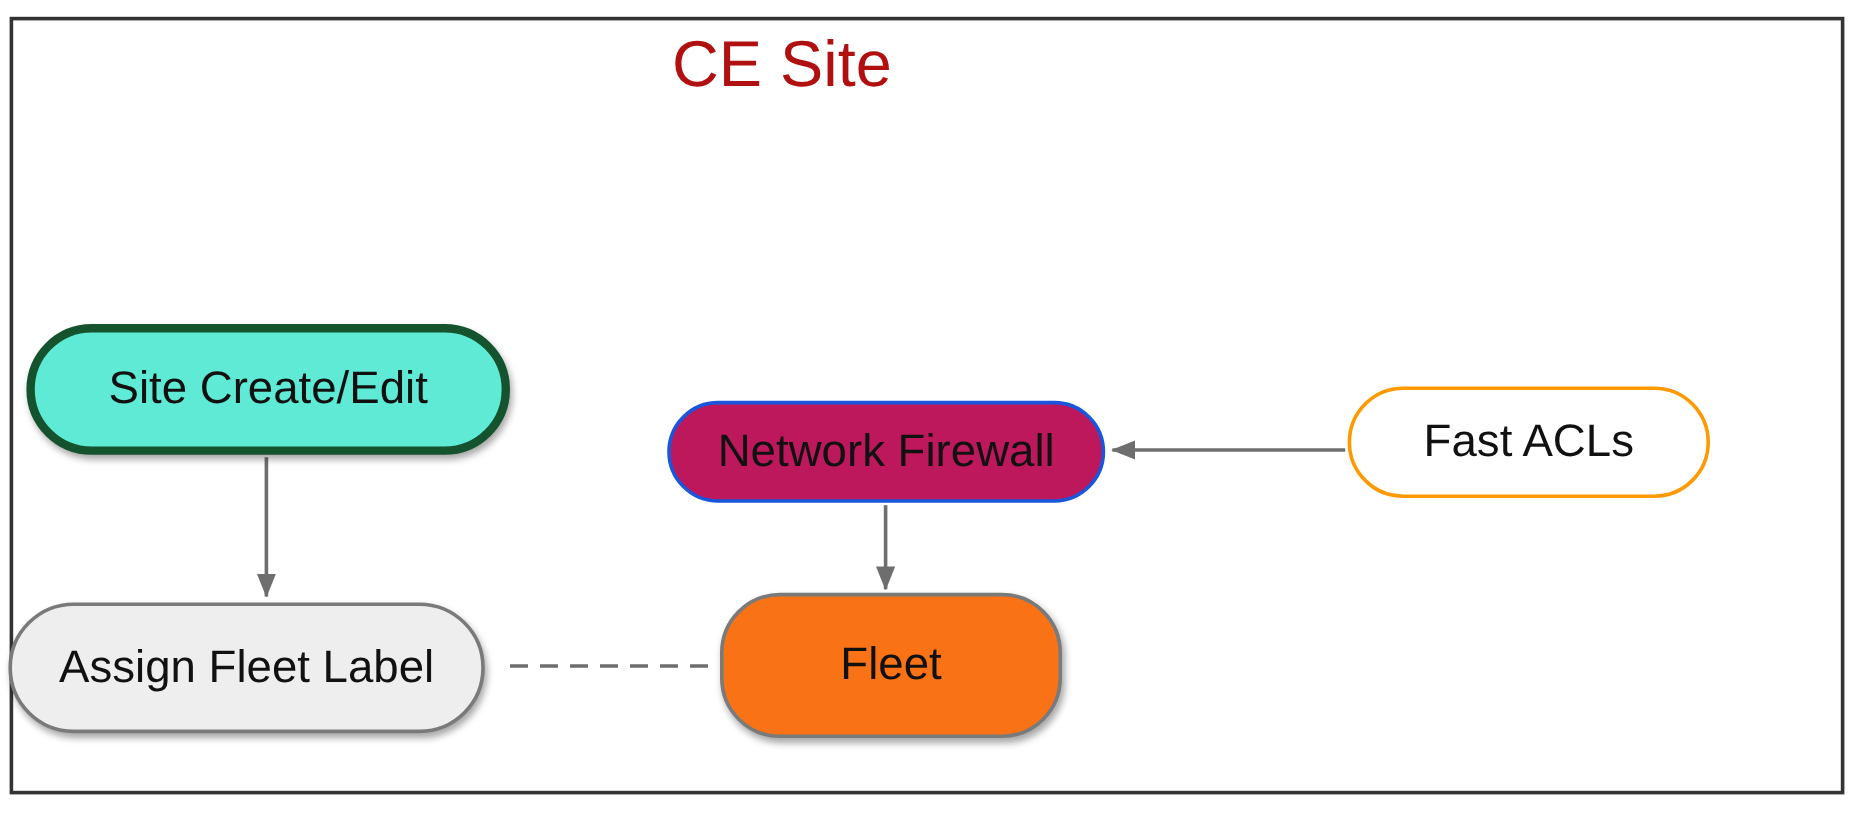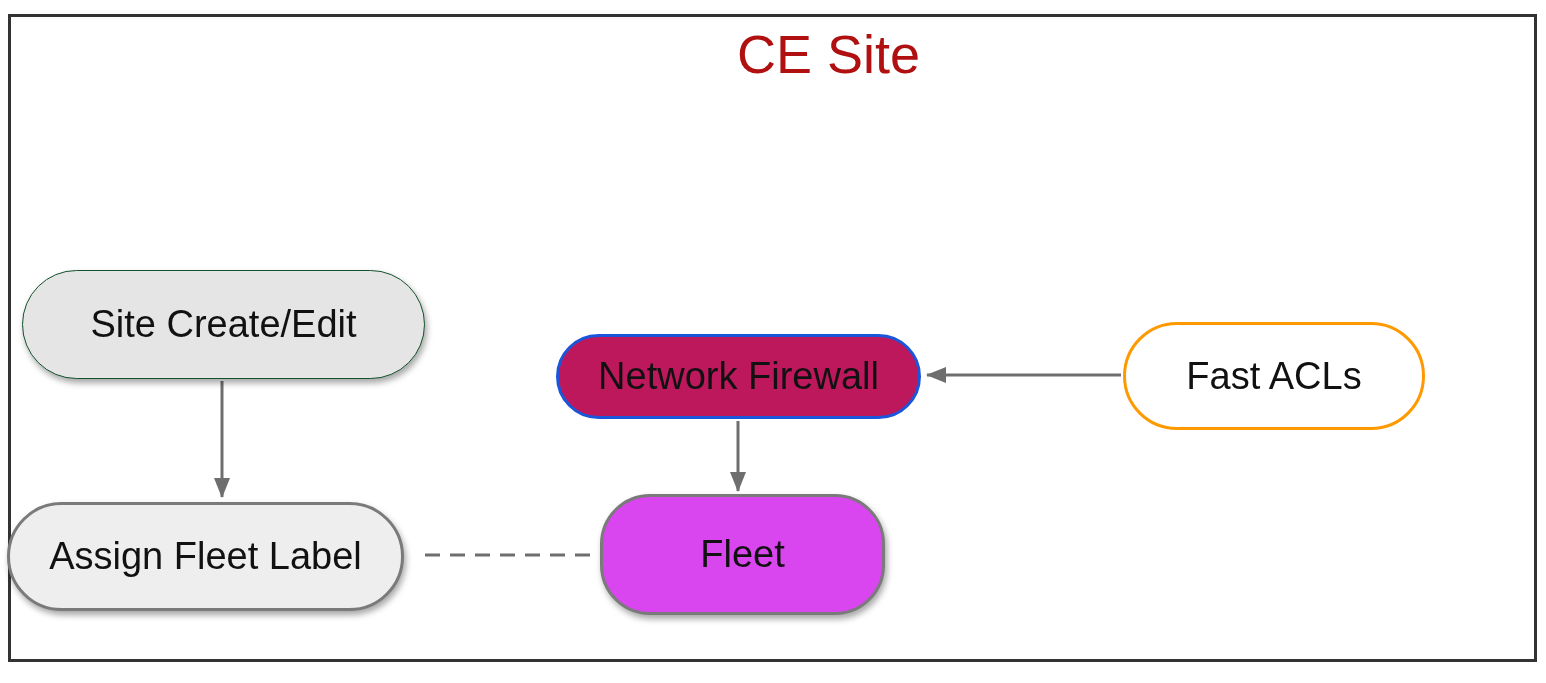--- a/index.html
+++ b/index.html
@@ -25,21 +25,21 @@
     height: 648px;
     border: 3px solid #333333;
     box-sizing: border-box;
     background: #ffffff;
   }
   .diagram-title {
     position: absolute;
     left: 560px;
     top: 24px;
     width: 360px;
-    text-align: right;
+    text-align: left;
     font-size: 54px;
     line-height: 60px;
     color: #b01010;
     white-space: nowrap;
   }
   .node {
     position: absolute;
     box-sizing: border-box;
     display: flex;
     align-items: center;
@@ -47,48 +47,48 @@
     font-size: 38px;
     color: #111111;
     white-space: nowrap;
     background: #ffffff;
   }
   .shadow {
     box-shadow: 2px 4px 6px rgba(0,0,0,0.35);
   }
   .node-site-create-edit {
     left: 22px; top: 270px; width: 403px; height: 109px;
-    border: 1px solid #14532d;
+    border: 7px solid #14532d;
     border-radius: 55px;
-    background: #e5e5e5;
+    background: #5eead4;
     justify-content: center;
   }
   .node-assign-fleet-label {
     left: 7px; top: 502px; width: 397px; height: 109px;
     border: 3px solid #7a7a7a;
     border-radius: 55px;
     background: #eeeeee;
   }
   .node-network-firewall {
     left: 556px; top: 334px; width: 365px; height: 85px;
     border: 3px solid #1a56db;
     border-radius: 43px;
     background: #be185d;
   }
   .node-fast-acls {
-    left: 1123px; top: 322px; width: 302px; height: 108px;
+    left: 1123px; top: 322px; width: 302px; height: 93px;
     border: 3px solid #ff9900;
     border-radius: 54px;
     background: #ffffff;
   }
   .node-fleet {
     left: 600px; top: 494px; width: 285px; height: 121px;
     border: 3px solid #7a7a7a;
     border-radius: 50px;
-    background: #d946ef;
+    background: #f97316;
   }
   .edges-overlay {
     position: absolute;
     left: 0;
     top: 0;
     width: 1546px;
     height: 683px;
     pointer-events: none;
   }
 </style>

